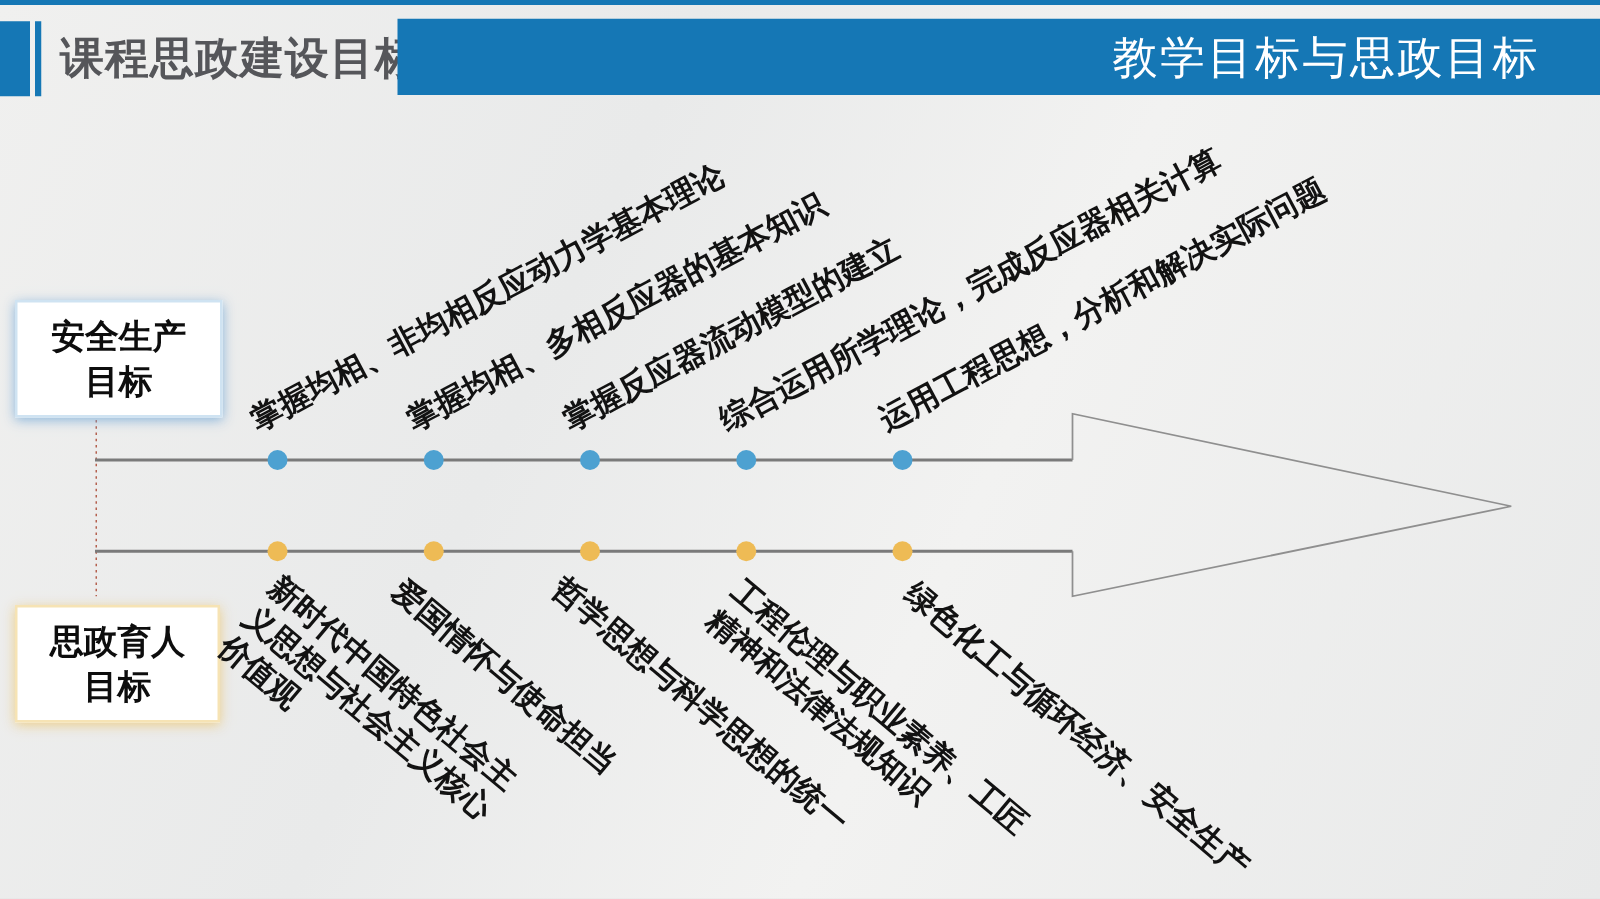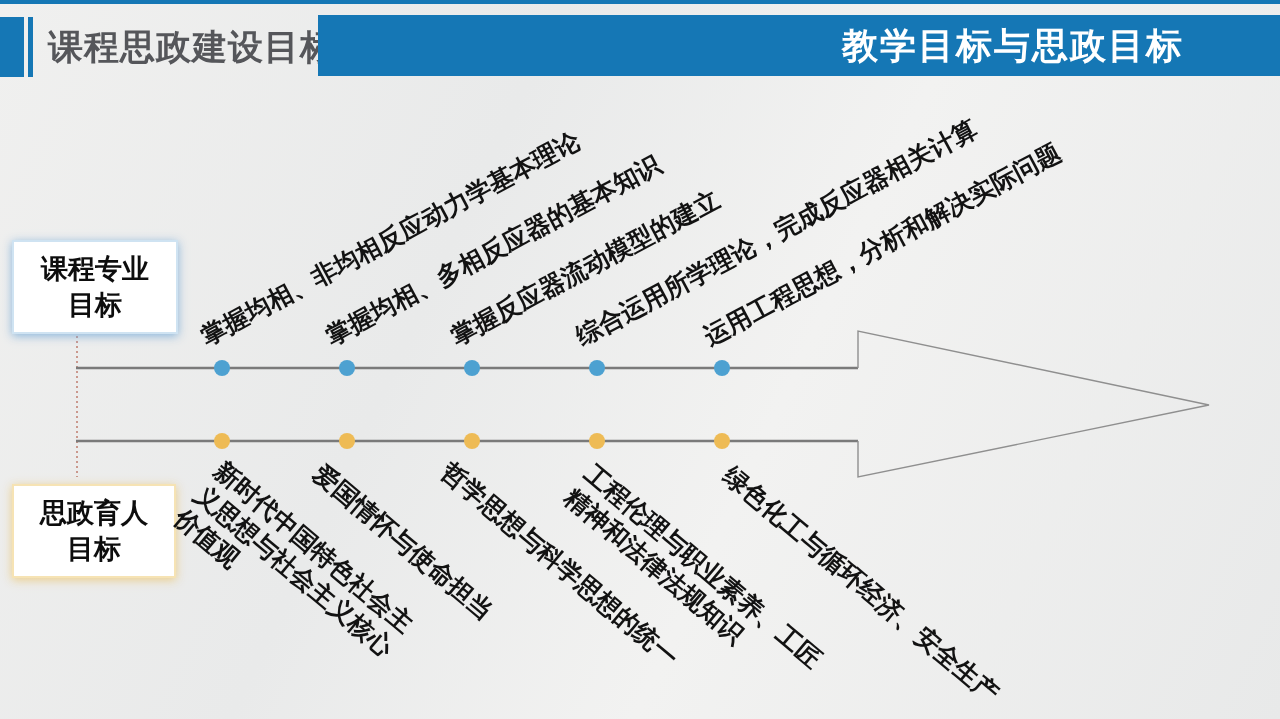--- a/index.html
+++ b/index.html
@@ -19,22 +19,22 @@
   .accent-bar{position:absolute;left:28px;top:17px;width:5px;height:60px;background:#1577b5;}
   .page-title{
     position:absolute;left:48px;top:17px;height:60px;line-height:60px;
     font-size:35px;font-weight:700;color:#55565a;letter-spacing:1px;white-space:nowrap;
   }
   .banner{
     position:absolute;left:318px;top:15px;right:0;height:61px;background:#1577b5;
     text-align:right;
   }
   .banner-title{
-    display:inline-block;line-height:61px;padding-right:96px;
-    font-size:36px;font-weight:700;color:#ffffff;letter-spacing:2px;white-space:nowrap;margin-left:48px;
+    display:inline-block;line-height:61px;padding-right:48px;
+    font-size:36px;font-weight:400;color:#ffffff;letter-spacing:2px;white-space:nowrap;margin-left:48px;
   }
   
   .cat-box{
     position:absolute;background:#ffffff;text-align:center;
     display:flex;align-items:center;justify-content:center;
     font-weight:700;color:#0d0d0d;font-size:27px;line-height:1.35;
     white-space:pre-line;
   }
   .cat-box.blue{
     left:12px;top:240px;width:162px;height:90px;
@@ -86,21 +86,21 @@
     <circle cx="597" cy="368" r="8" fill="#4da1d1"></circle>
     <circle cx="722" cy="368" r="8" fill="#4da1d1"></circle>
 
     <circle cx="222" cy="441" r="8" fill="#eebb55"></circle>
     <circle cx="347" cy="441" r="8" fill="#eebb55"></circle>
     <circle cx="472" cy="441" r="8" fill="#eebb55"></circle>
     <circle cx="597" cy="441" r="8" fill="#eebb55"></circle>
     <circle cx="722" cy="441" r="8" fill="#eebb55"></circle>
   </svg>
 
-  <div class="cat-box blue">课程专业
+  <div class="cat-box blue">安全生产
 目标</div>
   <div class="cat-box yellow">思政育人
 目标</div>
 
   <div class="goal top g-t1">掌握均相、非均相反应动力学基本理论</div>
   <div class="goal top g-t2">掌握均相、多相反应器的基本知识</div>
   <div class="goal top g-t3">掌握反应器流动模型的建立</div>
   <div class="goal top g-t4">综合运用所学理论，完成反应器相关计算</div>
   <div class="goal top g-t5">运用工程思想，分析和解决实际问题</div>
 

